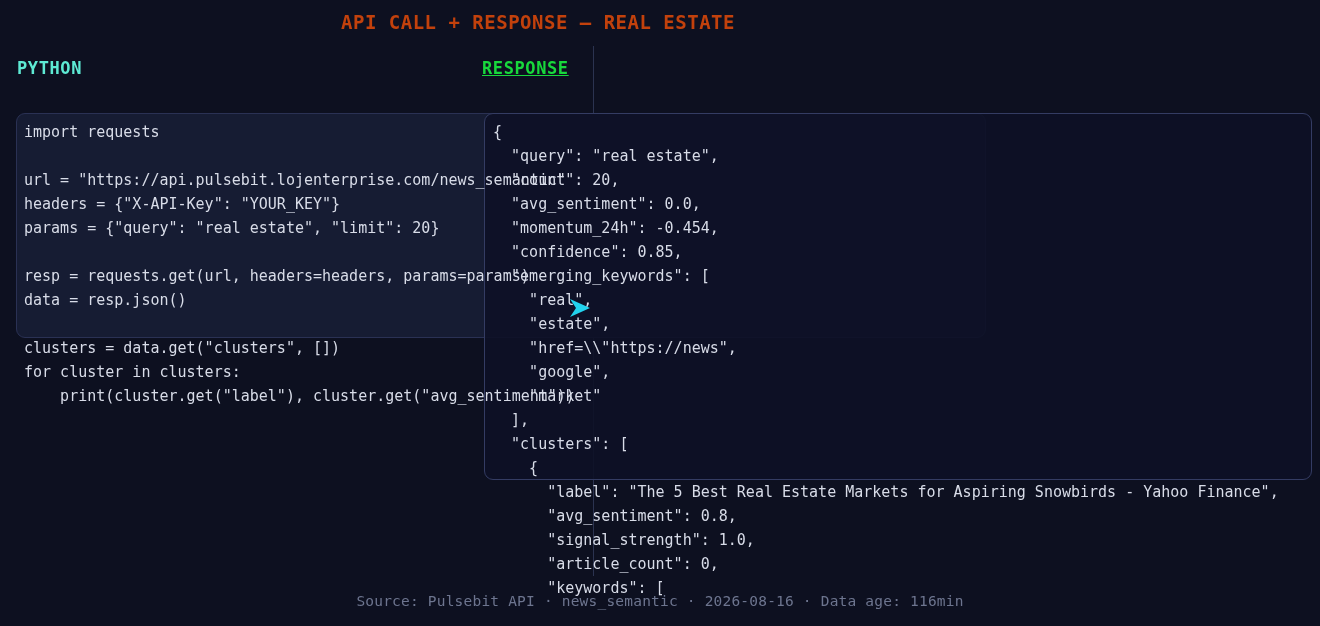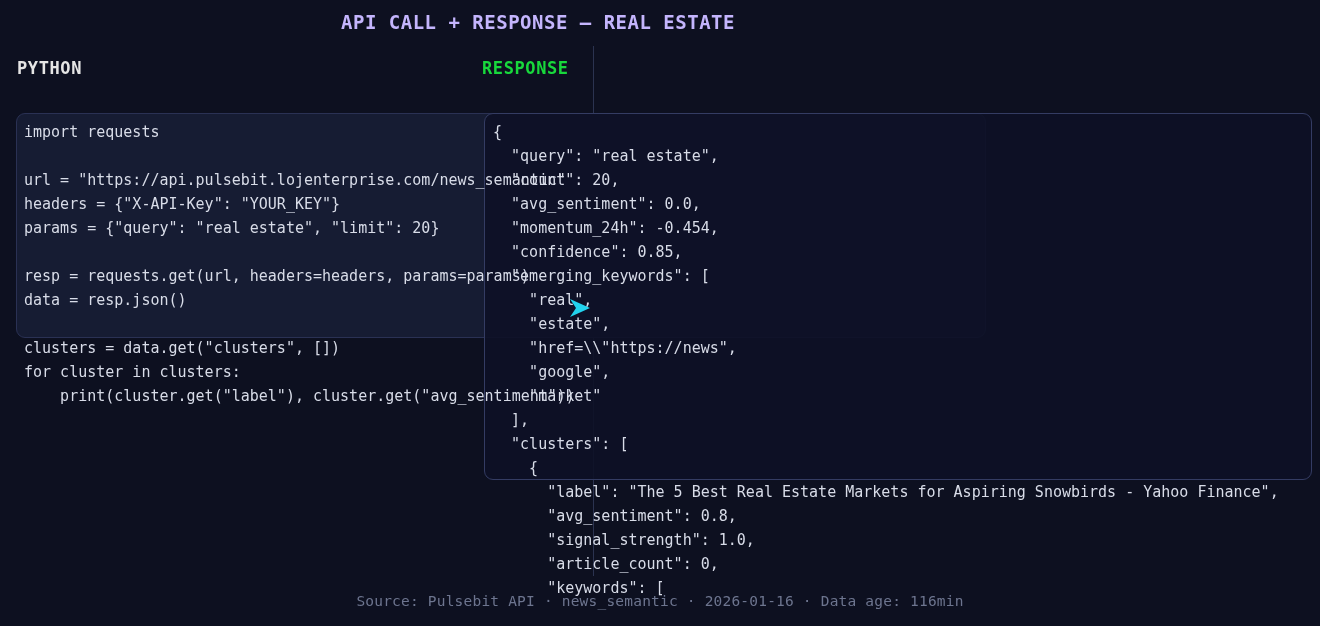--- a/index.html
+++ b/index.html
@@ -16,47 +16,48 @@
   }
   #page-title {
     position: absolute;
     top: 11px;
     left: 0;
     width: 1076px;
     text-align: center;
     font-size: 19px;
     font-weight: bold;
     letter-spacing: 0.5px;
-    color: #c4b5fd;
+    color: #c2410c;
     font-family: "DejaVu Sans Mono", monospace;
   }
   #divider {
     position: absolute;
     left: 593px;
     top: 46px;
     width: 1px;
     height: 530px;
     background: #2b3350;
   }
   .pane-label {
     position: absolute;
     font-size: 17px;
     font-weight: bold;
     letter-spacing: 0.6px;
     font-family: "DejaVu Sans Mono", monospace;
   }
   #label-python {
     left: 17px;
     top: 58px;
-    color: #e5e5e5;
+    color: #5eead4;
   }
   #label-response {
     left: 482px;
     top: 58px;
     color: #18d83c;
+    text-decoration: underline;
   }
   .code-panel {
     position: absolute;
     box-sizing: border-box;
     border-radius: 9px;
     border: 1px solid #2a3154;
   }
   #python-panel {
     left: 16px;
     top: 113px;
@@ -160,13 +161,13 @@
       "label": "The 5 Best Real Estate Markets for Aspiring Snowbirds - Yahoo Finance",
       "avg_sentiment": 0.8,
       "signal_strength": 1.0,
       "article_count": 0,
       "keywords": [</pre>
 
 <svg id="cursor" viewBox="0 0 26 24">
   <path d="M2 3 L22 12 L2 21 L8 12 Z" fill="#22d3ee"></path>
 </svg>
 
-<div id="footer">Source: Pulsebit API · news_semantic · 2026-01-16 · Data age: 116min</div>
+<div id="footer">Source: Pulsebit API · news_semantic · 2026-08-16 · Data age: 116min</div>
 
 </body></html>

